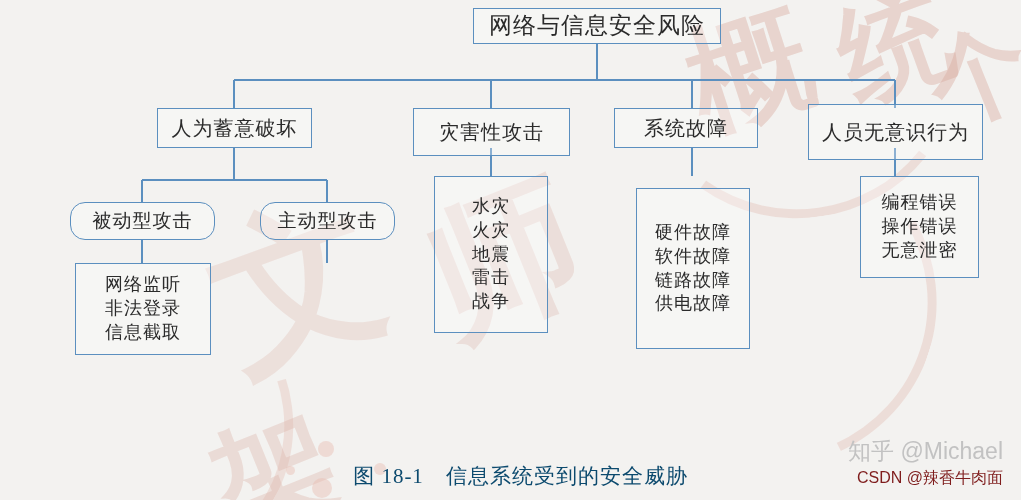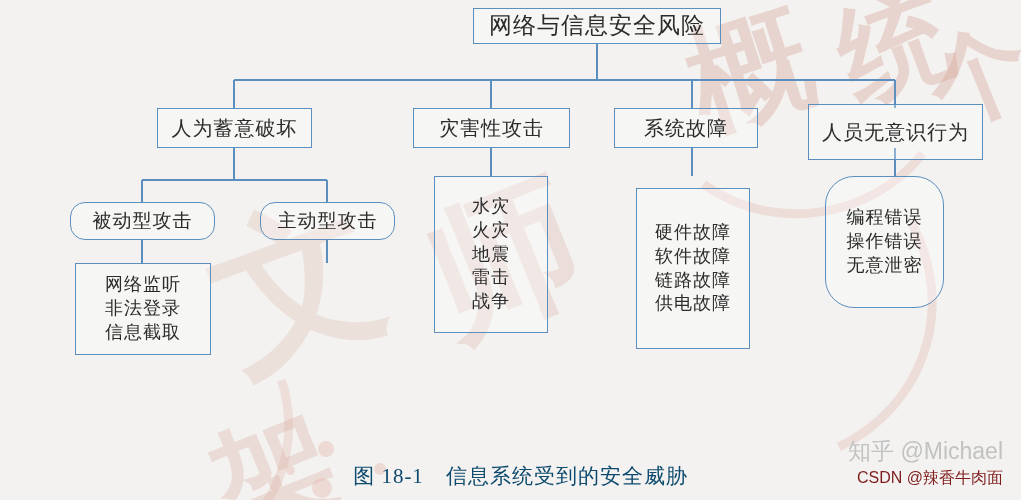--- a/index.html
+++ b/index.html
@@ -174,21 +174,21 @@
 
   <div class="canvas">
 
     <div class="node title" style="left:473px; top:8px; width:248px; height:36px;">
       <span>网络与信息安全风险</span>
     </div>
 
     <div class="node lvl2" style="left:157px; top:108px; width:155px; height:40px;">
       <span>人为蓄意破坏</span>
     </div>
-    <div class="node lvl2" style="left:413px; top:108px; width:157px; height:40px;text-align:right;">
+    <div class="node lvl2" style="left:413px; top:108px; width:157px; height:48px;text-align:right;">
       <span>灾害性攻击</span>
     </div>
     <div class="node lvl2" style="left:614px; top:108px; width:144px; height:40px;">
       <span>系统故障</span>
     </div>
     <div class="node lvl2" style="left:808px; top:104px; width:175px; height:56px;text-align:right;">
       <span>人员无意识行为</span>
     </div>
 
     <div class="node lvl3" style="left:70px; top:202px; width:145px; height:38px;">
@@ -213,21 +213,21 @@
       <span class="ln">战争</span>
     </div>
 
     <div class="node leaf" style="left:636px; top:188px; width:114px; height:161px;">
       <span class="ln">硬件故障</span>
       <span class="ln">软件故障</span>
       <span class="ln">链路故障</span>
       <span class="ln">供电故障</span>
     </div>
 
-    <div class="node leaf" style="left:825px; top:176px; width:119px; height:132px;border-radius:29px;">
+    <div class="node leaf" style="left:860px; top:176px; width:119px; height:102px;">
       <span class="ln">编程错误</span>
       <span class="ln">操作错误</span>
       <span class="ln">无意泄密</span>
     </div>
 
   </div>
 
   <div class="caption">
     <span>图 18-1</span><span class="gap"></span><span>信息系统受到的安全威胁</span>
   </div>

